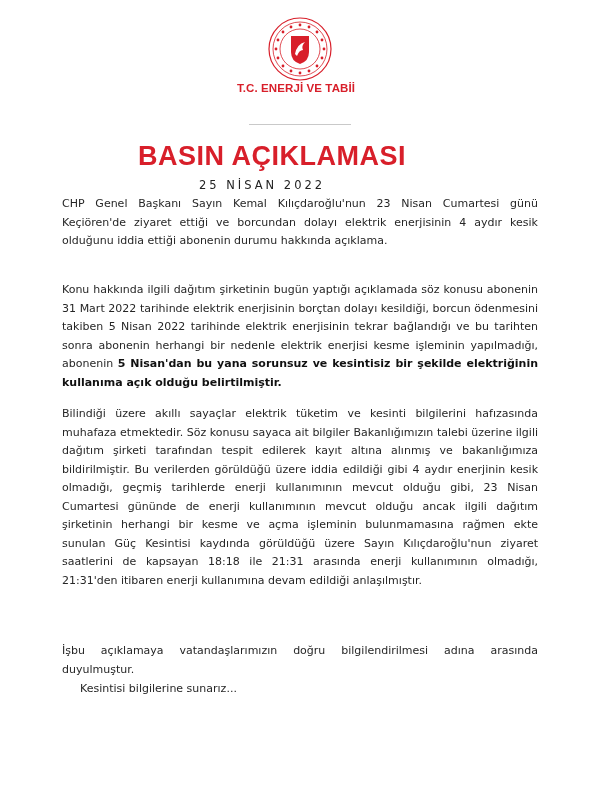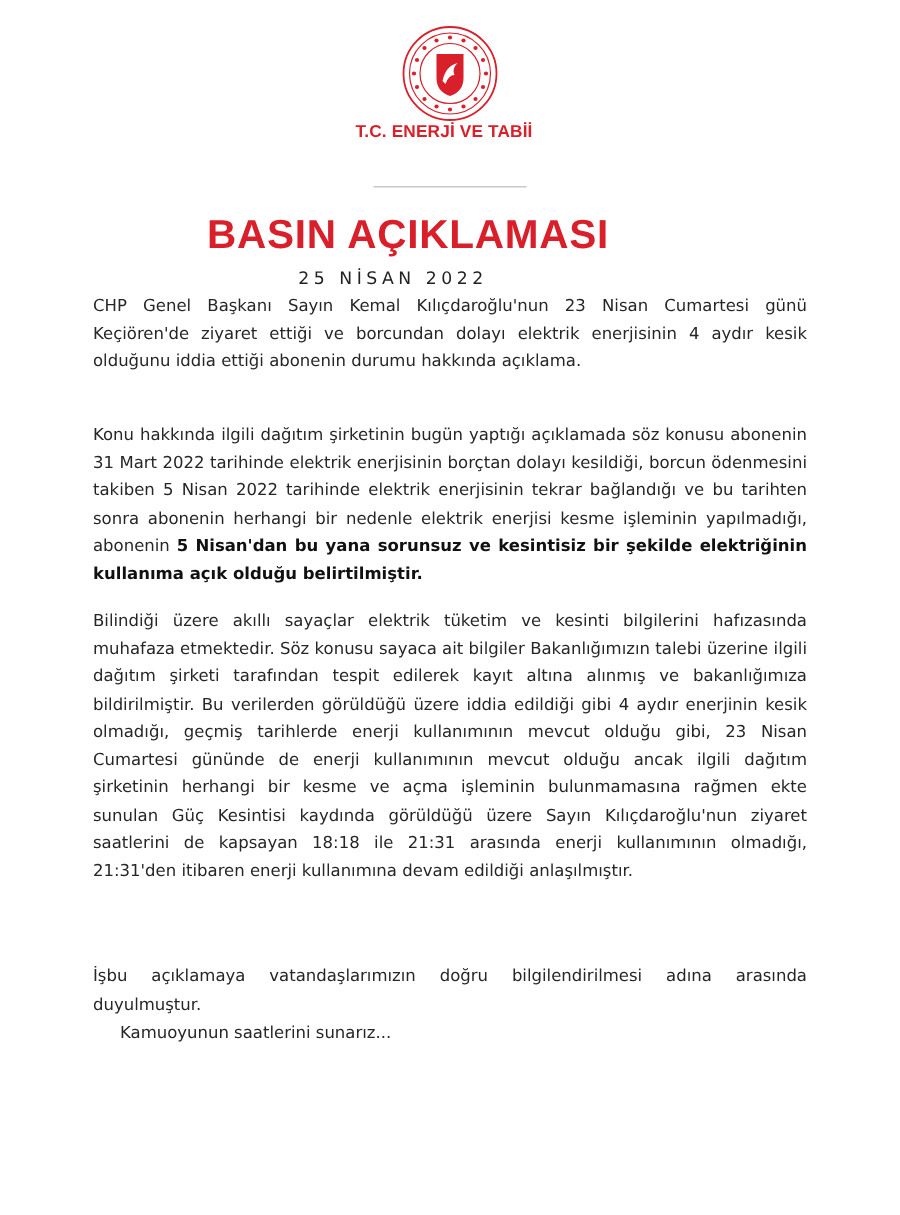--- a/index.html
+++ b/index.html
@@ -69,14 +69,14 @@
 
 <div class="body-text p3">
   <p>Bilindiği üzere akıllı sayaçlar elektrik tüketim ve kesinti bilgilerini hafızasında muhafaza etmektedir. Söz konusu sayaca ait bilgiler Bakanlığımızın talebi üzerine ilgili dağıtım şirketi tarafından tespit edilerek kayıt altına alınmış ve bakanlığımıza bildirilmiştir. Bu verilerden görüldüğü  üzere iddia edildiği gibi 4 aydır enerjinin kesik olmadığı, geçmiş tarihlerde enerji kullanımının mevcut olduğu gibi, 23 Nisan Cumartesi gününde de enerji kullanımının mevcut olduğu ancak ilgili dağıtım şirketinin herhangi bir kesme ve açma işleminin bulunmamasına rağmen ekte sunulan Güç Kesintisi kaydında görüldüğü üzere Sayın Kılıçdaroğlu'nun ziyaret saatlerini de kapsayan 18:18 ile 21:31 arasında enerji kullanımının olmadığı, 21:31'den itibaren enerji kullanımına devam edildiği anlaşılmıştır.</p>
 </div>
 
 <div class="body-text p4">
   <p>İşbu açıklamaya vatandaşlarımızın doğru bilgilendirilmesi adına arasında duyulmuştur.</p>
 </div>
 
 <div class="body-text p5">
-  <p>Kamuoyunun saatlerini sunarız...</p>
+  <p>Kesintisi bilgilerine sunarız...</p>
 </div>
 
 </body></html>

